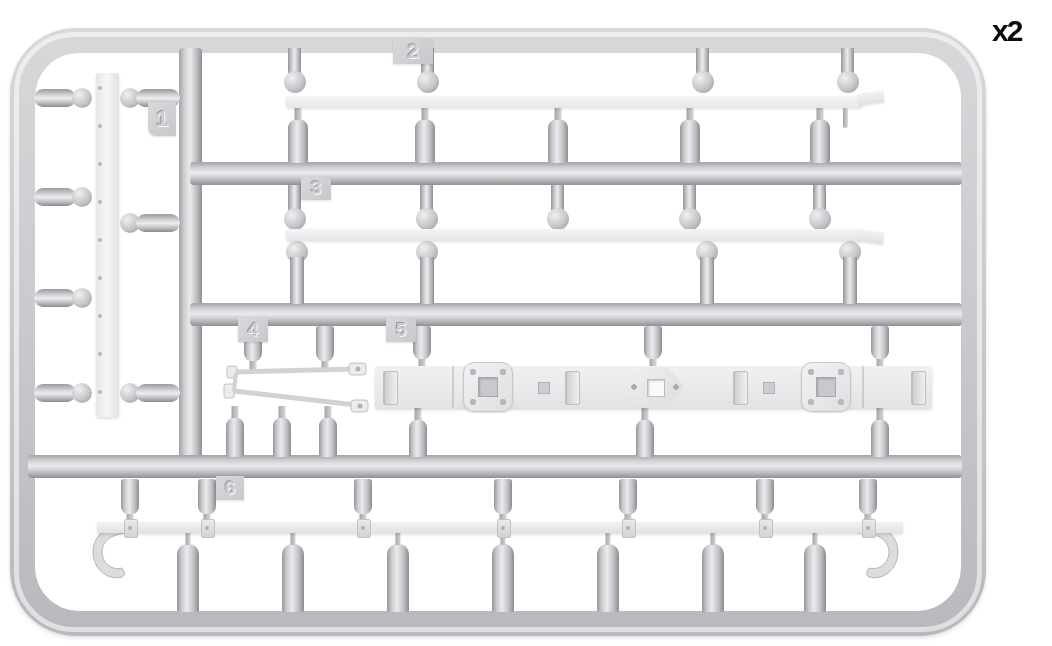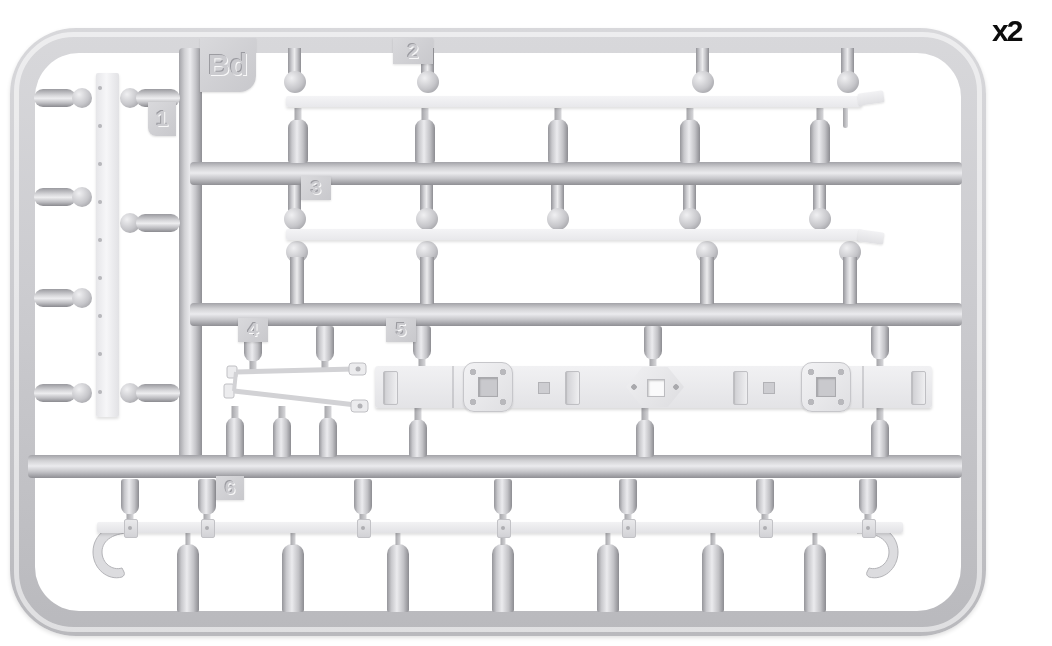--- a/index.html
+++ b/index.html
@@ -247,21 +247,20 @@
     <div class="clamp" style="left:765px"></div>
   </div>
   <div class="g bottle tt r6l" style="left:177px"></div>
   <div class="g bottle tt r6l" style="left:282px"></div>
   <div class="g bottle tt r6l" style="left:387px"></div>
   <div class="g bottle tt r6l" style="left:492px"></div>
   <div class="g bottle tt r6l" style="left:597px"></div>
   <div class="g bottle tt r6l" style="left:702px"></div>
   <div class="g bottle tt r6l" style="left:804px"></div>
 
-  <div class="tag tag-bd">Bd</div>
   <div class="tag tag-1">1</div>
   <div class="tag tag-2">2</div>
   <div class="tag tag-3">3</div>
   <div class="tag tag-4">4</div>
   <div class="tag tag-5">5</div>
   <div class="tag tag-6">6</div>
 
 </div>
 
 </body></html>

